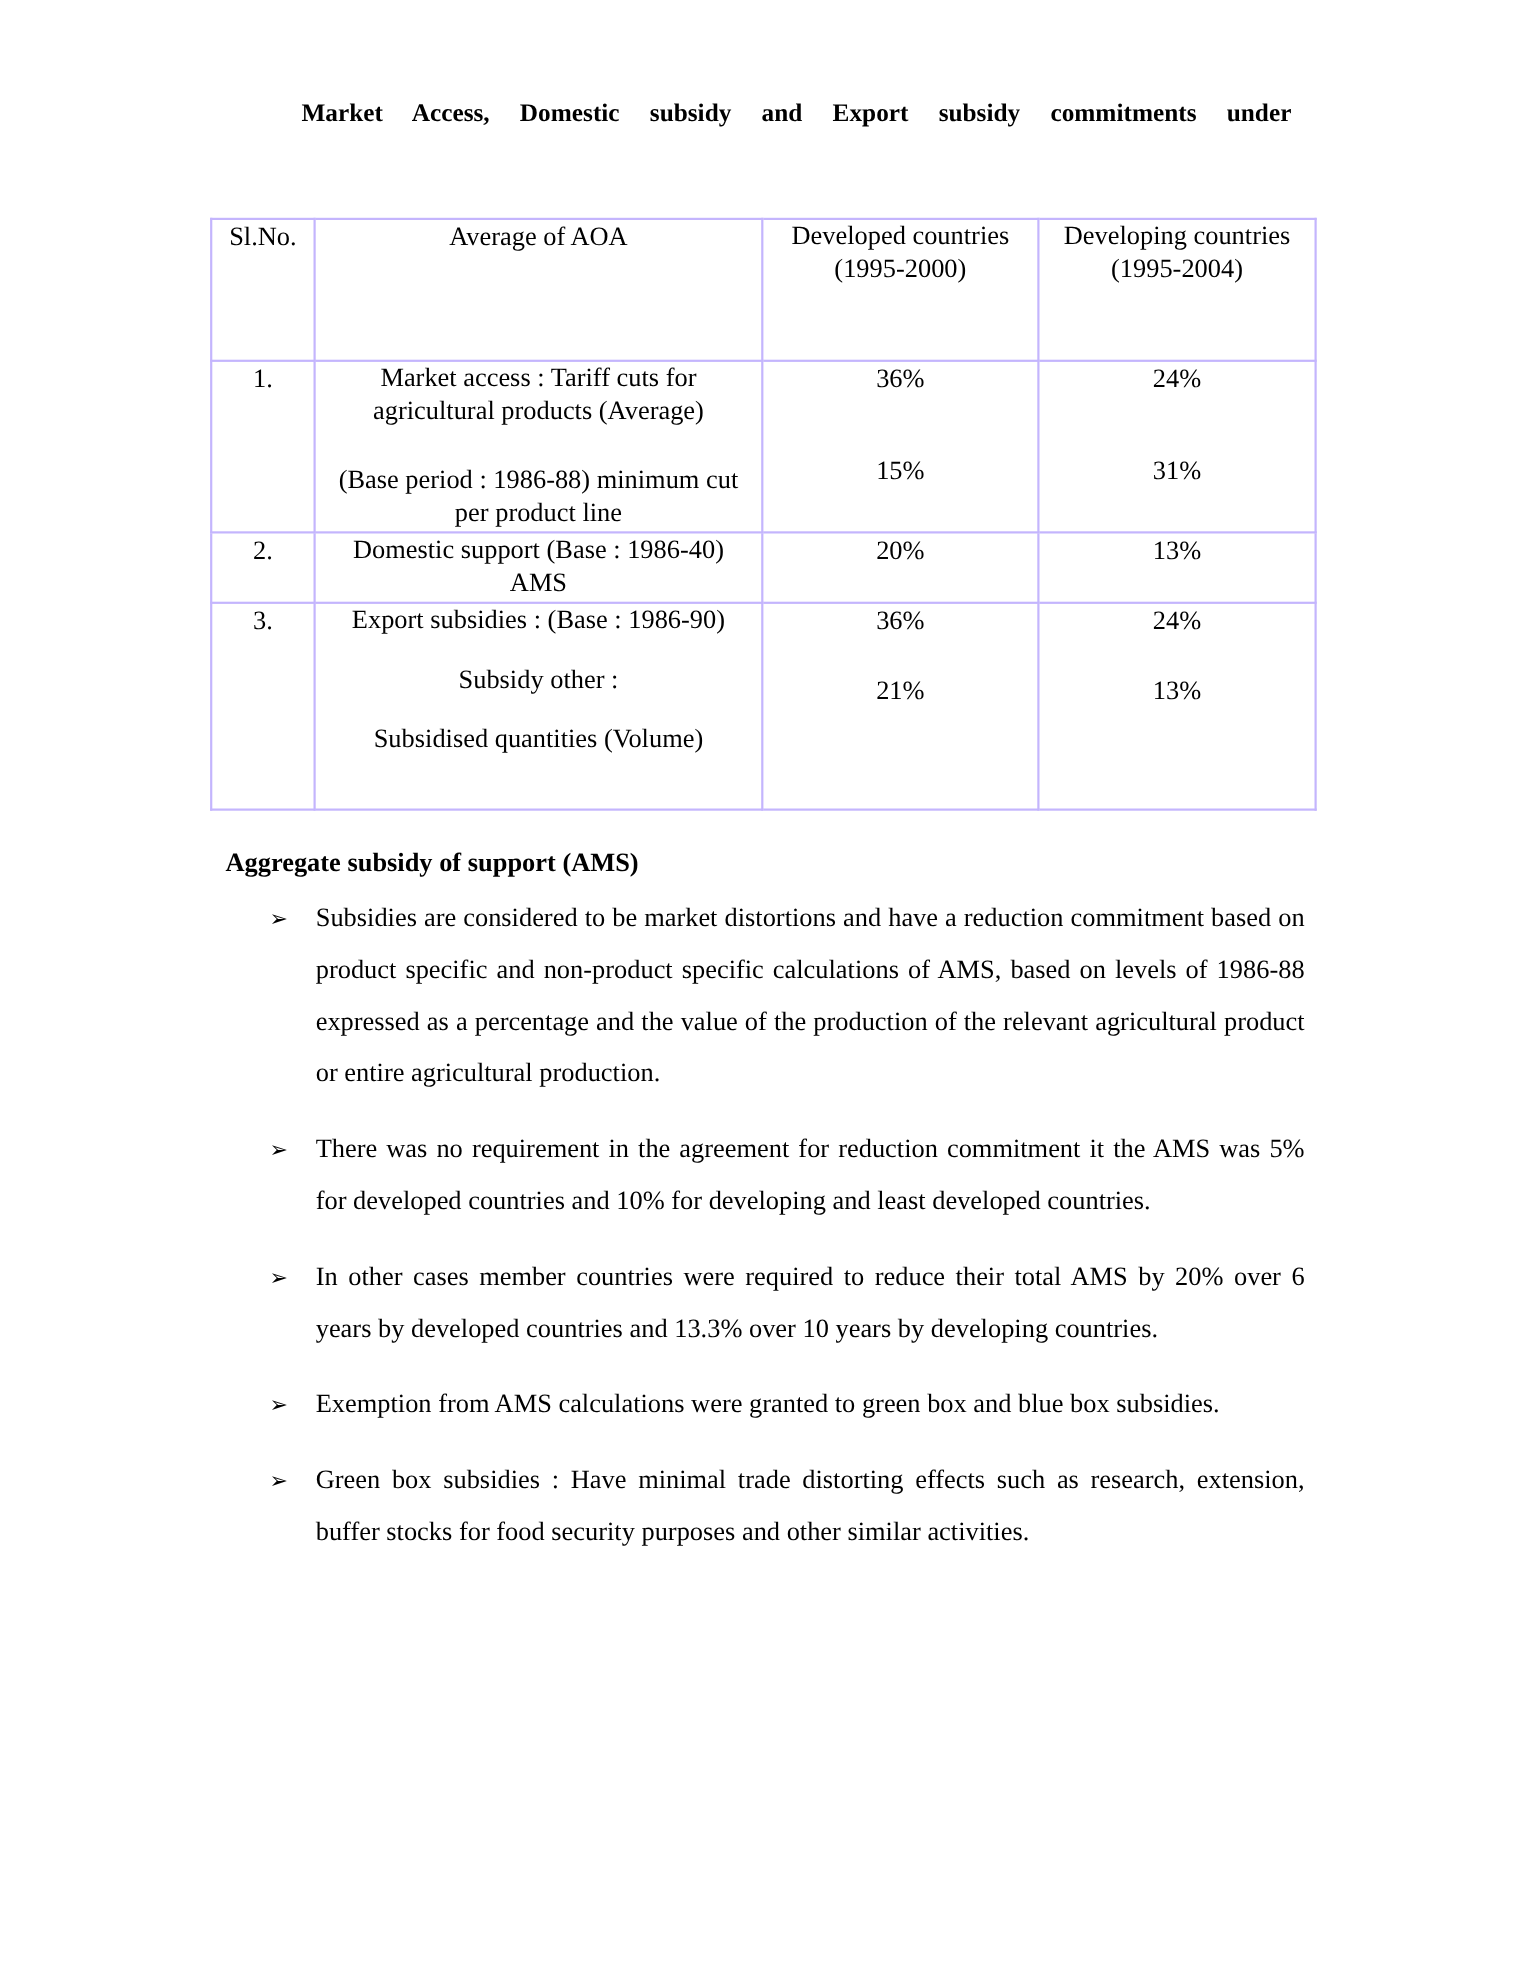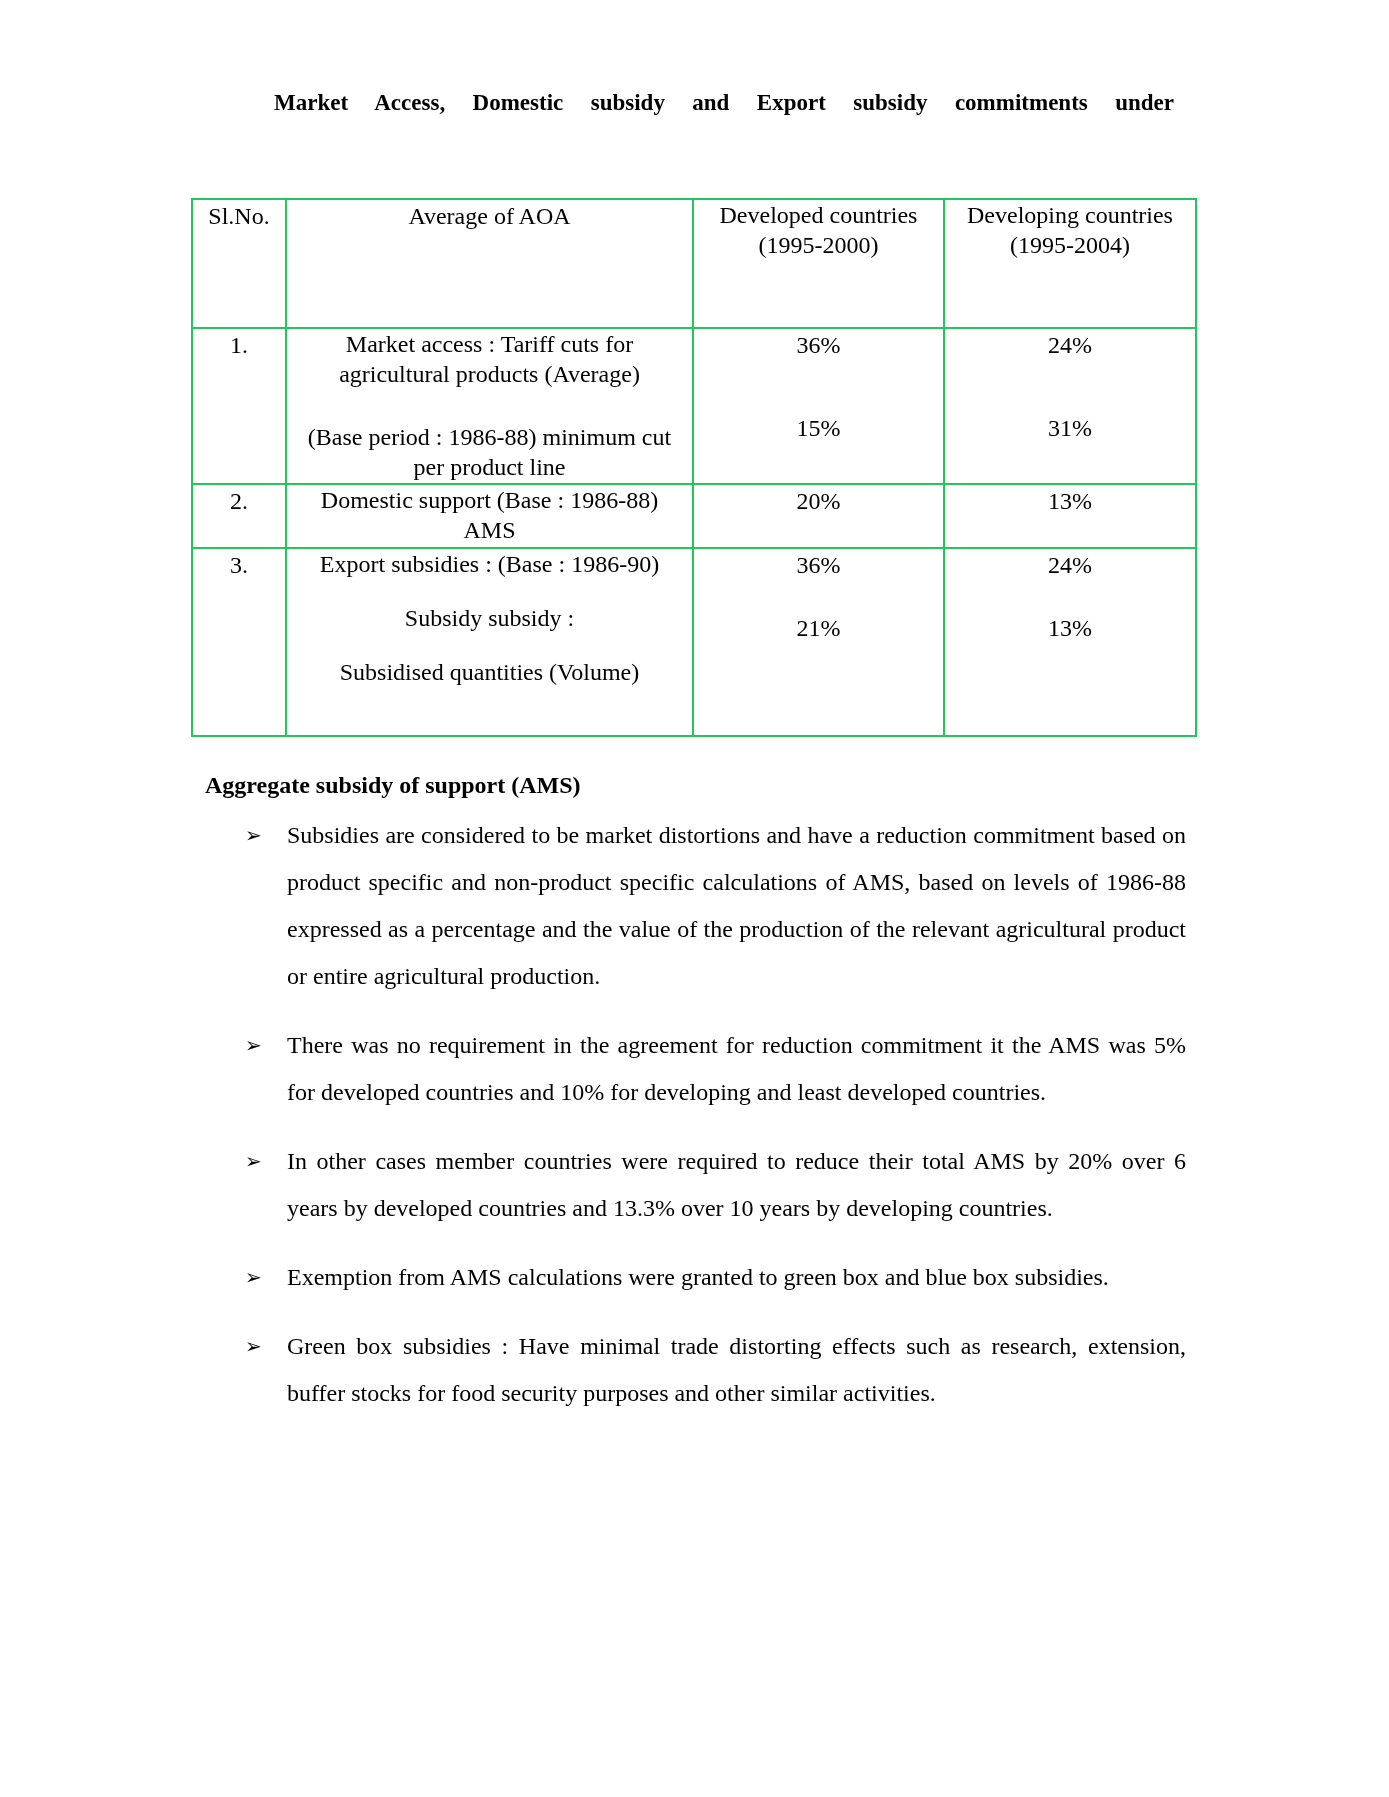--- a/index.html
+++ b/index.html
@@ -40,21 +40,21 @@
     table.aoa {
       position: absolute;
       left: 191px;
       top: 198px;
       width: 1006px;
       border-collapse: collapse;
       font-size: 24px;
       line-height: 30px;
     }
     table.aoa td, table.aoa th {
-      border: 2px solid #22c55e;
+      border: 2px solid #c4b5fd;
       vertical-align: top;
       text-align: center;
       font-weight: normal;
       padding: 1px 6px 0 6px;
     }
     col.c-sl { width: 94px; }
     col.c-pillar { width: 407px; }
     col.c-dev { width: 251px; }
     col.c-deving { width: 252px; }
     tr.h-row { height: 129px; }
@@ -137,35 +137,35 @@
     </td>
     <td>
       <span class="cell-block">24%</span>
       <span class="cell-block val-gap-1">31%</span>
     </td>
   </tr>
 
   <tr class="r2">
     <td>2.</td>
     <td style="padding:0 22px;">
-      <span class="cell-block">Domestic support (Base : 1986-88) AMS</span>
+      <span class="cell-block">Domestic support (Base : 1986-40) AMS</span>
     </td>
     <td>
       <span class="cell-block">20%</span>
     </td>
     <td>
       <span class="cell-block">13%</span>
     </td>
   </tr>
 
   <tr class="r3">
     <td>3.</td>
     <td style="padding:0 24px;">
       <span class="cell-block">Export subsidies : (Base : 1986-90)</span>
-      <span class="cell-block gap-r3a">Subsidy subsidy  :</span>
+      <span class="cell-block gap-r3a">Subsidy other  :</span>
       <span class="cell-block gap-r3b">Subsidised quantities (Volume)</span>
     </td>
     <td>
       <span class="cell-block">36%</span>
       <span class="cell-block val-gap-3">21%</span>
     </td>
     <td>
       <span class="cell-block">24%</span>
       <span class="cell-block val-gap-3">13%</span>
     </td>

